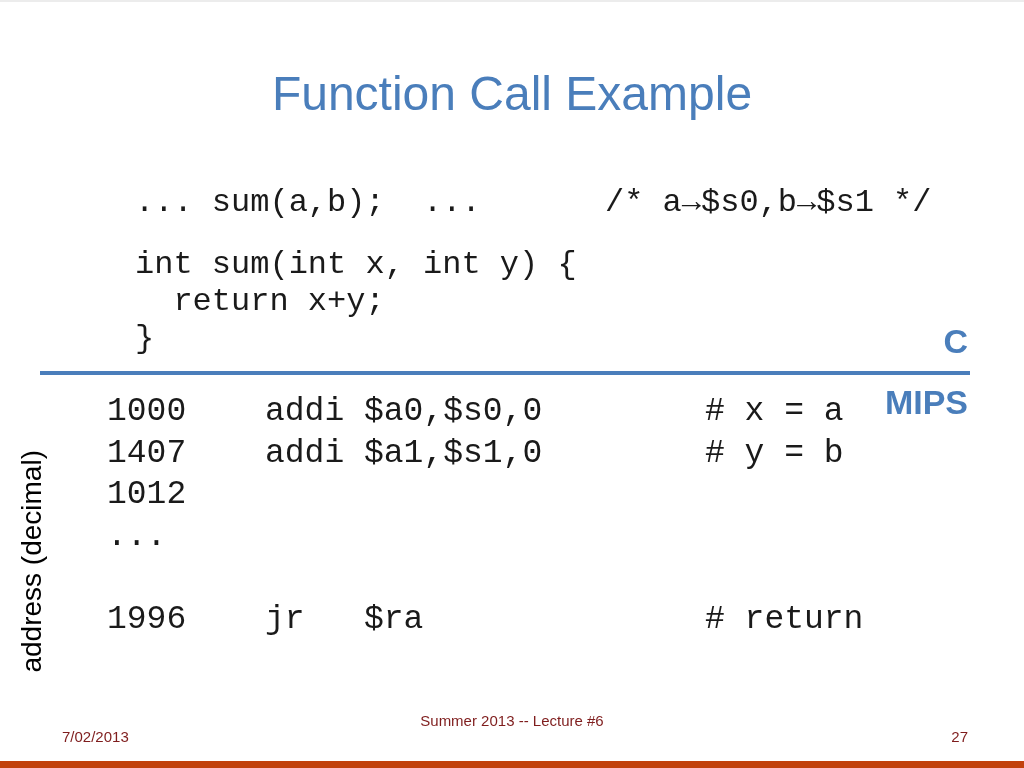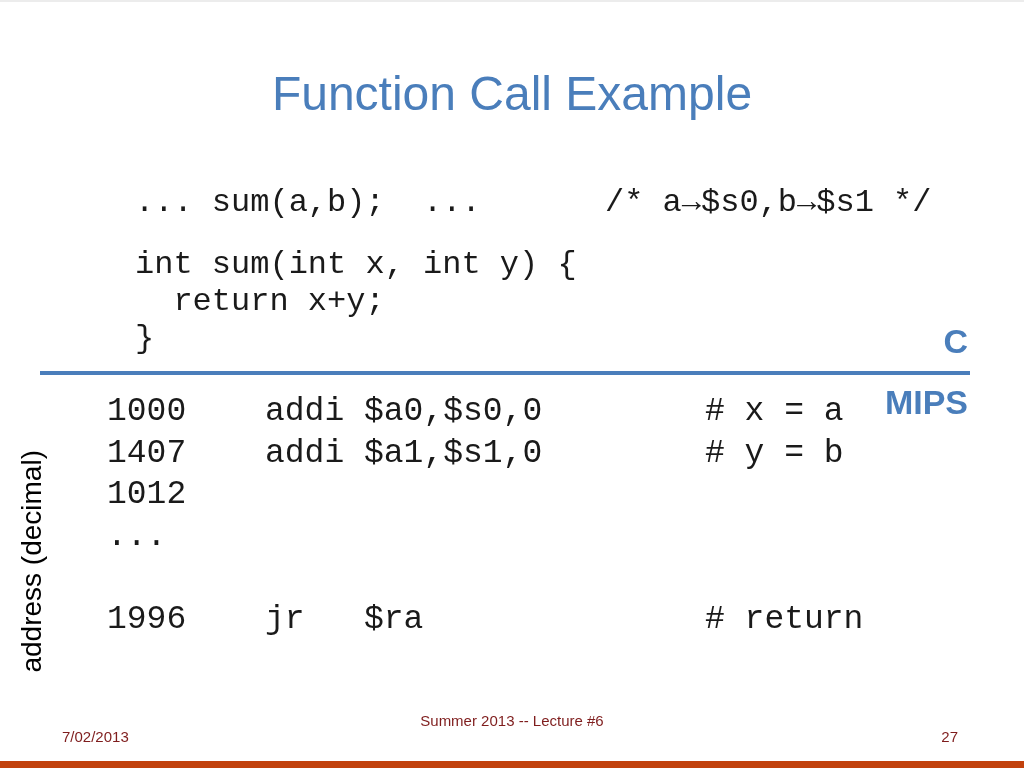--- a/index.html
+++ b/index.html
@@ -92,21 +92,21 @@
   .red, .m-cmt span.red { color: var(--highlight-red, #ee1111); }
   .footer {
     position: absolute;
     left: 0; bottom: 16px; width: 100%;
     height: 18px;
     font-size: 15px;
     color: #7f1d1d;
   }
   .f-date  { position: absolute; left: 62px; bottom: 0; }
   .f-center{ position: absolute; left: 0; width: 100%; text-align: center; bottom: 16px; }
-  .f-page  { position: absolute; right: 66px; bottom: 0; }
+  .f-page  { position: absolute; right: 56px; bottom: 0; }
 </style>
 </head>
 <body>
 
 <div class="slide">
 
   <div class="title">Function Call Example</div>
 
   <div class="c-block code">
     <div class="c-line c-call"><span>... sum(a,b);  ...</span><span class="c-comment">/* a→$s0,b→$s1 */</span></div>

